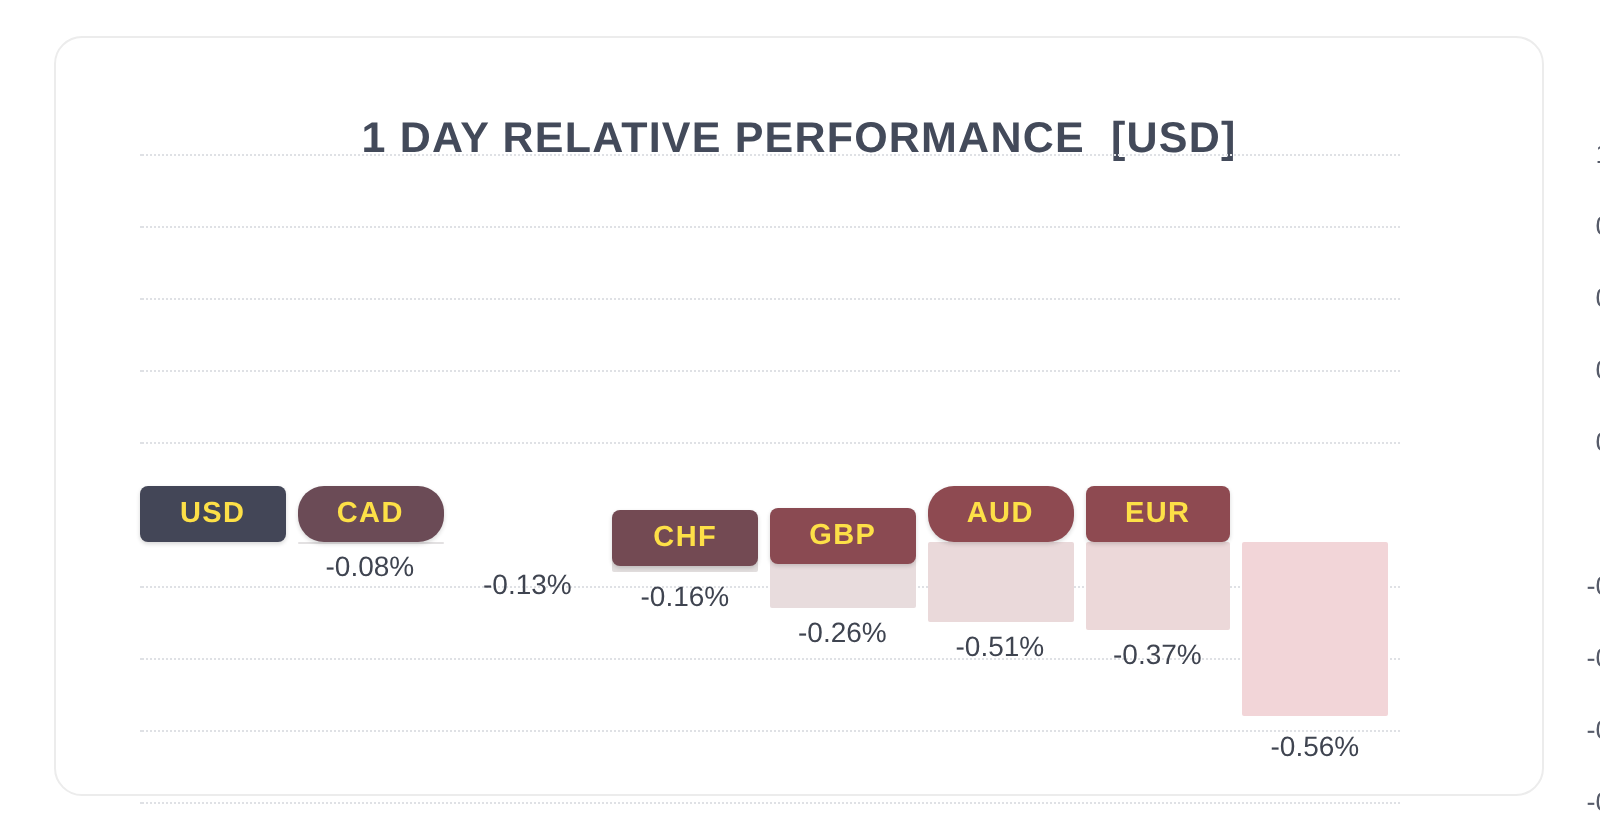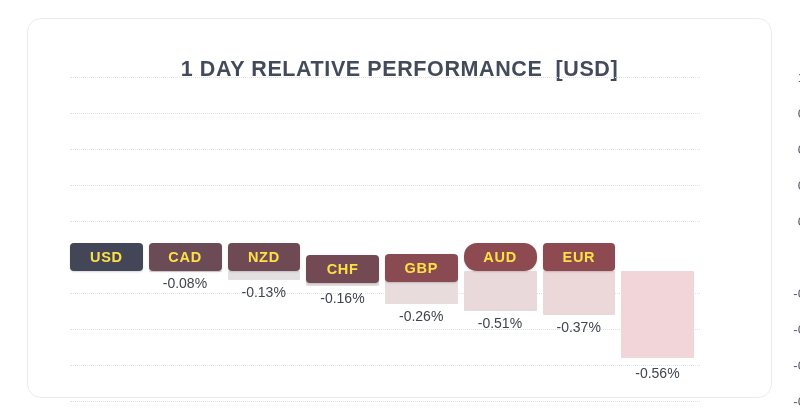--- a/index.html
+++ b/index.html
@@ -108,27 +108,23 @@
       <div class="gridline" style="top: 260px; border-top-color: rgb(223, 225, 229);"></div>
       <div class="ylabel" style="top: 260px; color: rgb(86, 91, 105);">-0.60%</div>
       <div class="gridline" style="top: 296px; border-top-color: rgb(223, 225, 229);"></div>
       <div class="ylabel" style="top: 296px; color: rgb(86, 91, 105);">-0.80%</div>
       <div class="barcol" style="left: 0px; width: 72.75px;">
         <div class="boxlbl" style="top: 138px; background: rgb(67, 70, 87);">USD</div>
       </div>
       <div class="vallbl" style="top: 178.4px; left: 92.75px;">-0.08%</div>
       <div class="barcol" style="left: 78.75px; width: 72.75px;">
         <div class="bar" style="top: 166px; height: 0.4px; background: rgb(227, 225, 226);"></div>
-        <div class="boxlbl" style="top: 138px; background: rgb(107, 75, 86);">CAD</div>
+        <div class="boxlbl" style="top: 138px; background: rgb(107, 75, 86); border-radius: 13px;">CAD</div>
       </div>
       <div class="vallbl" style="top: 187.4px; left: 171.5px;">-0.13%</div>
-      <div class="barcol" style="left: 157.5px; width: 72.75px;">
-        <div class="bar" style="top: 166px; height: 9.4px; background: rgb(226, 224, 225);"></div>
-        <div class="boxlbl" style="top: 138px; background: rgb(111, 74, 84);">NZD</div>
-      </div>
       <div class="vallbl" style="top: 192.8px; left: 250.25px;">-0.16%</div>
       <div class="barcol" style="left: 236.25px; width: 72.75px;">
         <div class="bar" style="top: 166px; height: 14.8px; background: rgb(226, 222, 222);"></div>
         <div class="boxlbl" style="top: 150px; background: rgb(115, 74, 83);">CHF</div>
       </div>
       <div class="vallbl" style="top: 210.8px; left: 329px;">-0.26%</div>
       <div class="barcol" style="left: 315px; width: 72.75px;">
         <div class="bar" style="top: 166px; height: 32.8px; background: rgb(232, 220, 221);"></div>
         <div class="boxlbl" style="top: 149px; background: rgb(138, 74, 82);">GBP</div>
       </div>

